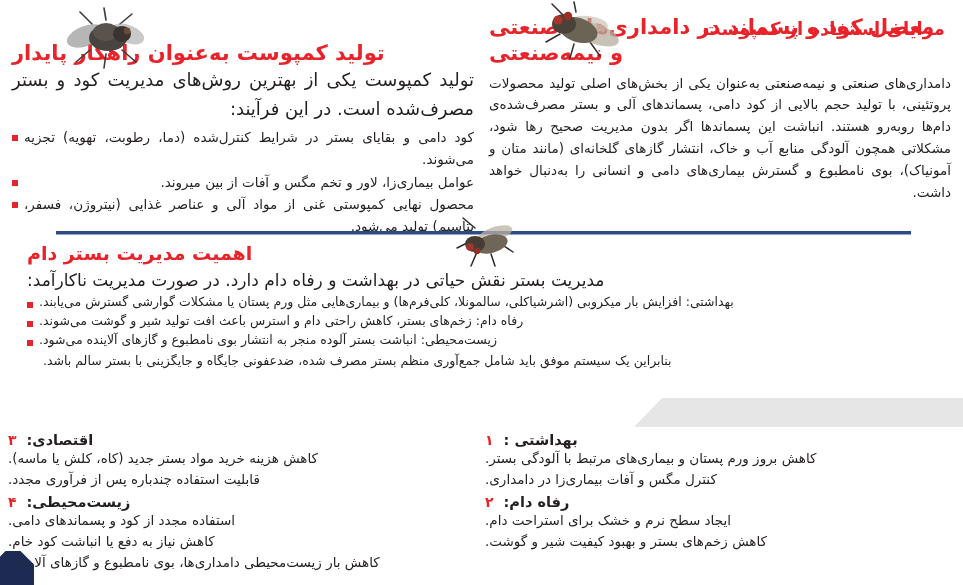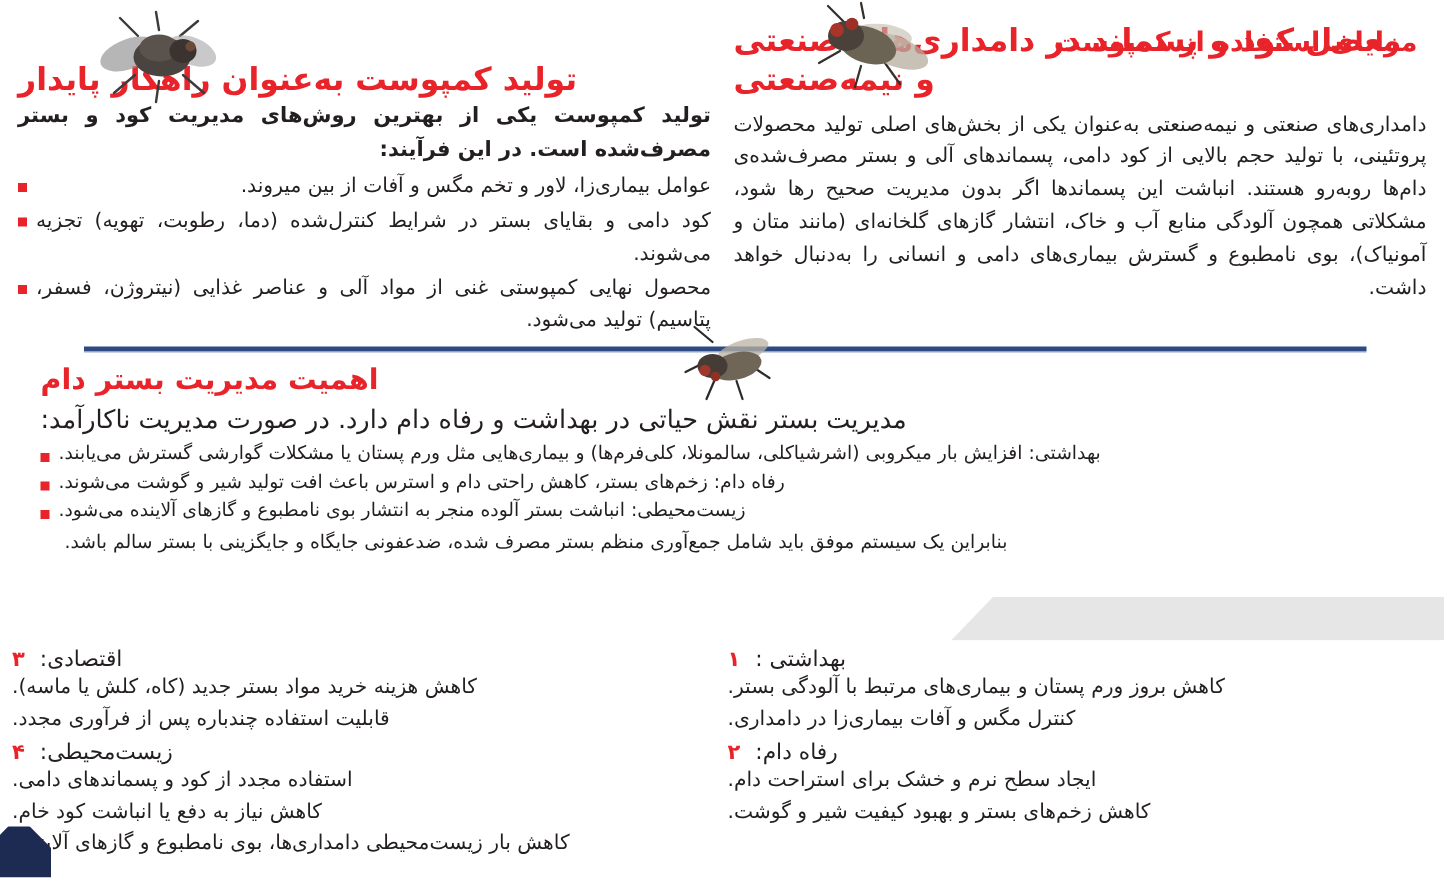--- a/index.html
+++ b/index.html
@@ -68,22 +68,22 @@
     padding-top: 14px;
     min-height: 52px;
   }
   #top-col-left .top-title { text-align: left; padding-top: 40px; min-height: 26px; }
 
   .top-intro {
     font-size: 13.5px;
     margin-top: 6px;
   }
   .top-intro-bold {
-    font-size: 14px;
-    font-weight: bold;
+    font-size: 18px;
+    font-weight: normal;
     text-align: justify;
     line-height: 1.6;
   }
   .top-bullets {
     margin-top: 3px;
     font-size: 13.5px;
   }
   .top-bullets .bullet-row { margin-bottom: 1px; }
 
   
@@ -190,21 +190,21 @@
     align-items: baseline;
     gap: 10px;
     margin-top: 4px;
   }
   .benefit-num {
     color: #e8232a;
     font-weight: bold;
     font-size: 14px;
   }
   .benefit-title {
-    font-weight: normal;
+    font-weight: bold;
     font-size: 14.5px;
     letter-spacing: 1px;
     color: #231f20;
   }
   .benefit-line {
     font-size: 13.5px;
     text-align: left;
     line-height: 1.55;
   }
   #bottom-col-left .benefit-head { justify-content: flex-end; }
@@ -235,25 +235,25 @@
     <div class="heading top-title">معضل کود و پسماند در دامداری‌های صنعتی و نیمه‌صنعتی</div>
     <div class="body-text top-intro">دامداری‌های صنعتی و نیمه‌صنعتی به‌عنوان یکی از بخش‌های اصلی تولید محصولات پروتئینی، با تولید حجم بالایی از کود دامی، پسماندهای آلی و بستر مصرف‌شده‌ی دام‌ها روبه‌رو هستند. انباشت این پسماندها اگر بدون مدیریت صحیح رها شود، مشکلاتی همچون آلودگی منابع آب و خاک، انتشار گازهای گلخانه‌ای (مانند متان و آمونیاک)، بوی نامطبوع و گسترش بیماری‌های دامی و انسانی را به‌دنبال خواهد داشت.</div>
   </div>
 
   <div class="top-col" id="top-col-left">
     <div class="heading top-title">تولید کمپوست به‌عنوان راهکار پایدار</div>
     <div class="top-intro-bold">تولید کمپوست یکی از بهترین روش‌های مدیریت کود و بستر مصرف‌شده است. در این فرآیند:</div>
     <div class="top-bullets">
       <div class="bullet-row">
         <span class="sq-bullet"></span>
-        <span class="bullet-text body-text">عوامل بیماری‌زا، لاور و تخم مگس و آفات از بین میروند.</span>
+        <span class="bullet-text body-text">کود دامی و بقایای بستر در شرایط کنترل‌شده (دما، رطوبت، تهویه) تجزیه می‌شوند.</span>
       </div>
       <div class="bullet-row">
         <span class="sq-bullet"></span>
-        <span class="bullet-text body-text">کود دامی و بقایای بستر در شرایط کنترل‌شده (دما، رطوبت، تهویه) تجزیه می‌شوند.</span>
+        <span class="bullet-text body-text">عوامل بیماری‌زا، لاور و تخم مگس و آفات از بین میروند.</span>
       </div>
       <div class="bullet-row">
         <span class="sq-bullet"></span>
         <span class="bullet-text body-text">محصول نهایی کمپوستی غنی از مواد آلی و عناصر غذایی (نیتروژن، فسفر، پتاسیم) تولید می‌شود.</span>
       </div>
     </div>
   </div>
 
   <svg class="fly" id="fly-top-left" viewBox="0 0 96 66">
     <g stroke="#3b3b3b" stroke-width="1.6" fill="none" stroke-linecap="round">

